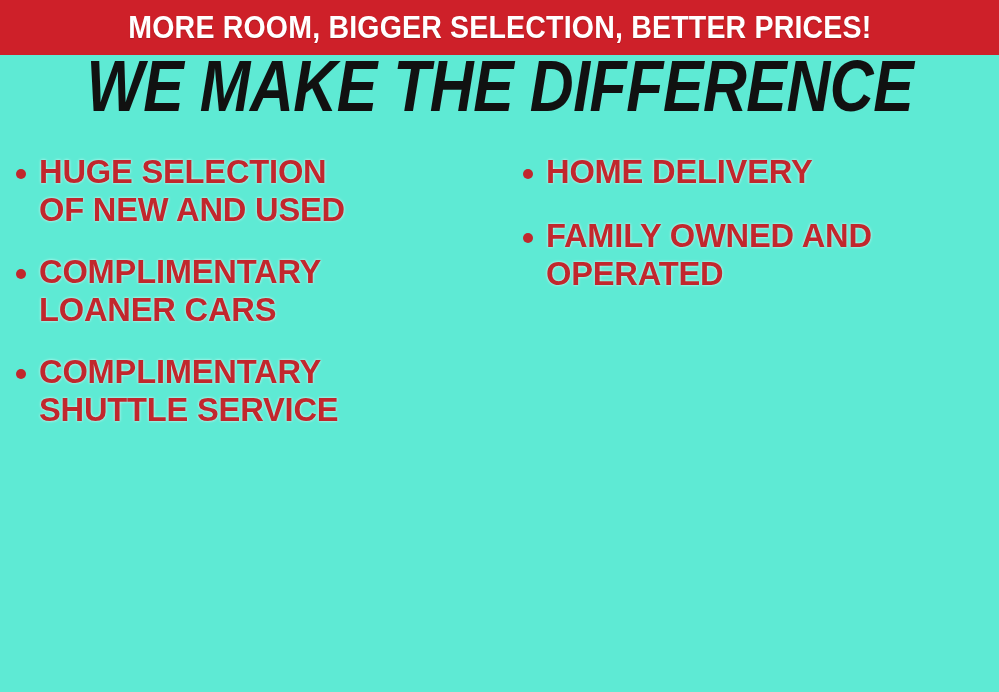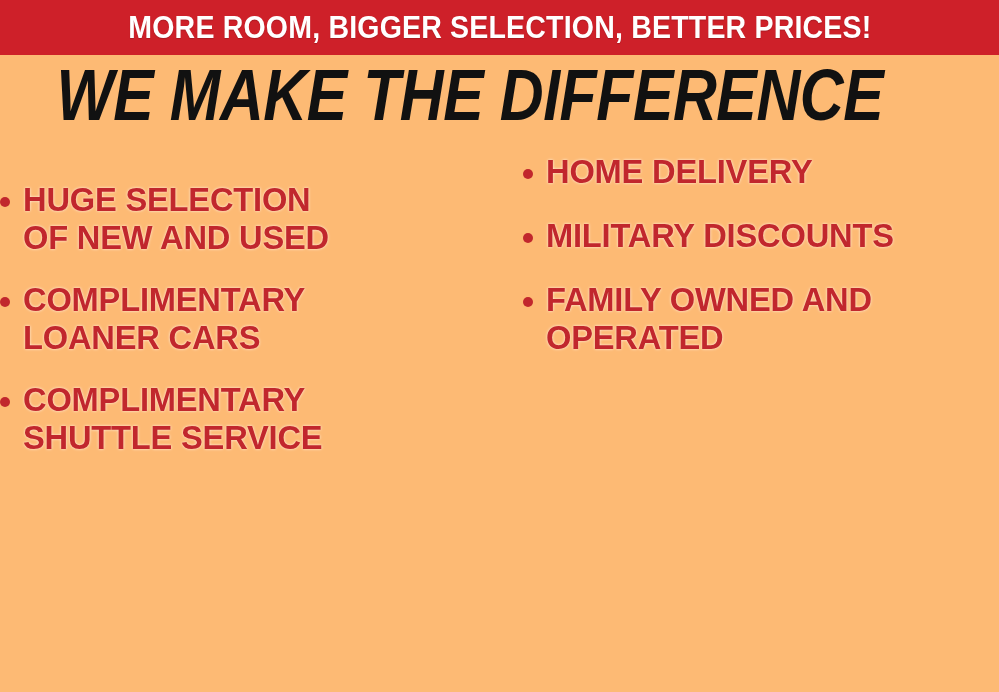--- a/index.html
+++ b/index.html
@@ -10,21 +10,21 @@
     width: 999px;
     height: 692px;
     overflow: hidden;
     background: #ffffff;
     font-family: "Liberation Sans", sans-serif;
   }
   #ad {
     position: relative;
     width: 999px;
     height: 692px;
-    background: #fdba74;
+    background: #5eead4;
     box-sizing: border-box;
   }
 
   
   .banner {
     position: absolute;
     left: 0;
     top: 0;
     width: 999px;
     height: 55px;
@@ -44,25 +44,26 @@
     white-space: nowrap;
     transform: scaleX(0.92);
     transform-origin: center center;
     text-shadow: 0 1px 1px rgba(0,0,0,0.18);
   }
 
   
   .headline-wrap {
     position: absolute;
     left: 0;
-    top: 56px;
+    top: 47px;
     width: 999px;
     height: 78px;
     display: flex;
     align-items: center;
+    justify-content: center;
     overflow: hidden;
   }
   .headline {
     color: #111111;
     font-family: "Liberation Sans Narrow", "Liberation Sans", sans-serif;
     font-weight: bold;
     font-style: italic;
     font-size: 69px;
     line-height: 1;
     white-space: nowrap;
@@ -79,21 +80,21 @@
     width: 999px;
     height: 540px;
     display: flex;
     align-items: flex-start;
   }
   .col {
     box-sizing: border-box;
   }
   .col-left {
     width: 505px;
-    margin-top: 28px;
+    padding-left: 16px;
   }
   .col-right {
     width: 494px;
     padding-left: 18px;
   }
 
   .bullet-item {
     display: flex;
     align-items: flex-start;
     margin-bottom: 24px;
@@ -154,23 +155,19 @@
 SHUTTLE SERVICE</span>
         </div>
       </div>
     <div class="col col-right">
         <div class="bullet-item">
           <span class="bullet-dot"></span>
           <span class="bullet-text">HOME DELIVERY</span>
         </div>
         <div class="bullet-item">
           <span class="bullet-dot"></span>
-          <span class="bullet-text">MILITARY DISCOUNTS</span>
-        </div>
-        <div class="bullet-item">
-          <span class="bullet-dot"></span>
           <span class="bullet-text">FAMILY OWNED AND
 OPERATED</span>
         </div>
       </div>
   </div>
 
 </div>
 
 </body></html>

